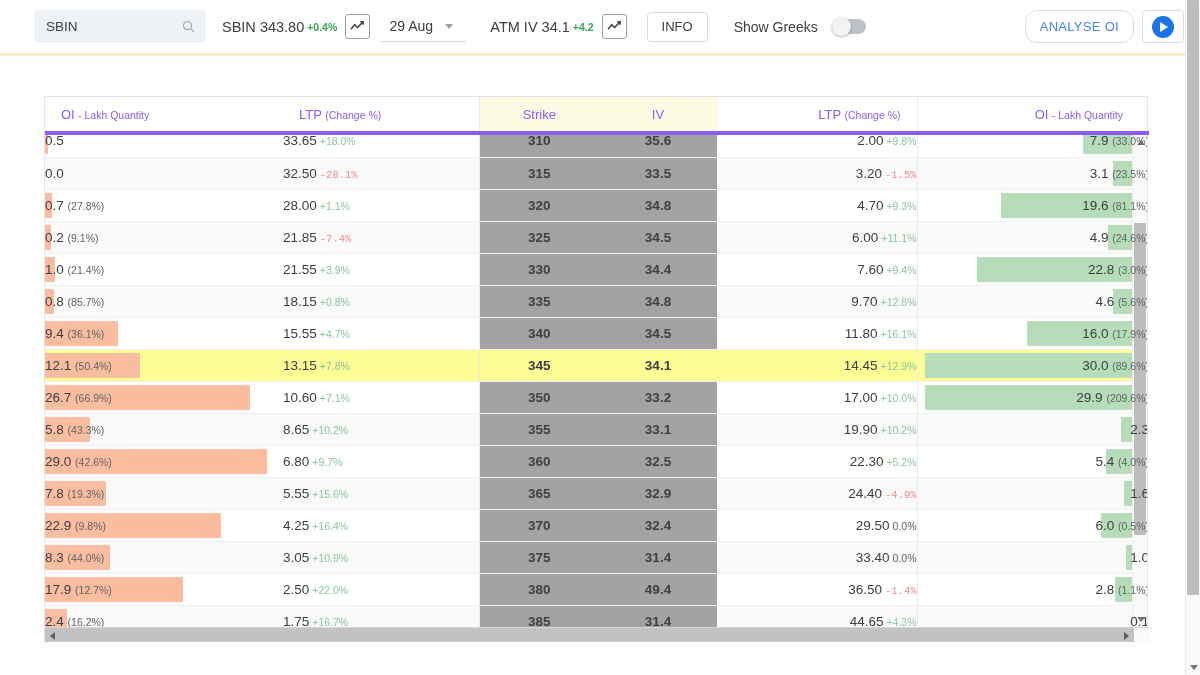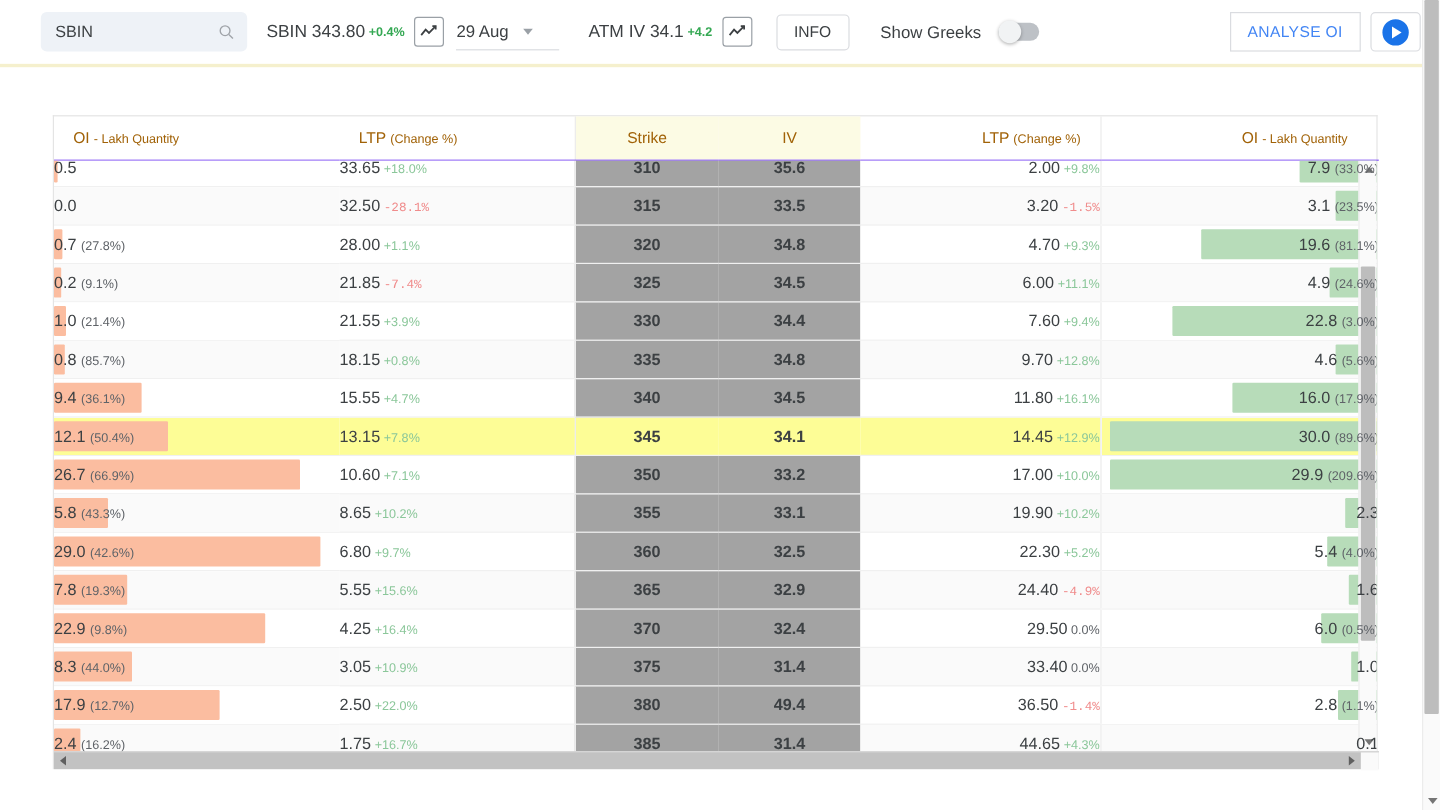--- a/index.html
+++ b/index.html
@@ -59,21 +59,21 @@
     display: flex; align-items: center; justify-content: center;
     background: #fff; cursor: pointer;
   }
   .expiry-wrap {
     margin-left: 10px;
     display: flex; align-items: center;
     border-bottom: 1px solid #dadce0;
     height: 30px;
     padding-right: 4px;
     min-width: 86px;
-    justify-content: flex-start;
+    justify-content: center;
   }
   .expiry-txt { font-size: 14px; color: #3c4043; }
   .caret-dn {
     width: 0; height: 0;
     border-left: 4px solid transparent;
     border-right: 4px solid transparent;
     border-top: 5px solid #9aa0a6;
     margin-left: 12px;
   }
   .atm { margin-left: 24px; font-size: 14.5px; white-space: nowrap; }
@@ -103,21 +103,21 @@
     position: absolute; left: 0; top: -2px;
     width: 19px; height: 19px;
     border-radius: 50%;
     background: #f1f3f4;
     box-shadow: 0 1px 3px rgba(0,0,0,.3);
   }
   .spacer { flex: 1 1 auto; }
   .analyse-btn {
     border: 1px solid #dadce0;
     background: #fff;
-    border-radius: 0;
+    border-radius: 12px;
     height: 33px;
     padding: 0 14px;
     color: #4285f4;
     font-size: 13px;
     letter-spacing: .3px;
     font-family: "Liberation Sans", sans-serif;
     cursor: pointer;
   }
   .play-btn {
     margin-left: 8px;
@@ -161,23 +161,23 @@
     text-align: center;
     font-size: 14px;
     color: #70757a;
     letter-spacing: .5px;
     height: 36px;
     border-bottom: 1px solid #ececec;
     font-weight: normal;
   }
   .hdr-sub td {
     font-size: 12px;
-    color: #a16207;
+    color: #8b5cf6;
     height: 36px;
-    border-bottom: 1px solid #8b5cf6;
+    border-bottom: 4px solid #8b5cf6;
     font-weight: normal;
   }
   .lbl-lg { font-size: 13px; }
   .lbl-sm { font-size: 10.5px; }
   .mid-bg-hdr { background: #fcfbe4; }
 
   .c-oi   { width: 238px; }
   .c-ltp  { width: 196px; }
   .c-strike { width: 120px; }
   .c-iv   { width: 118px; }

